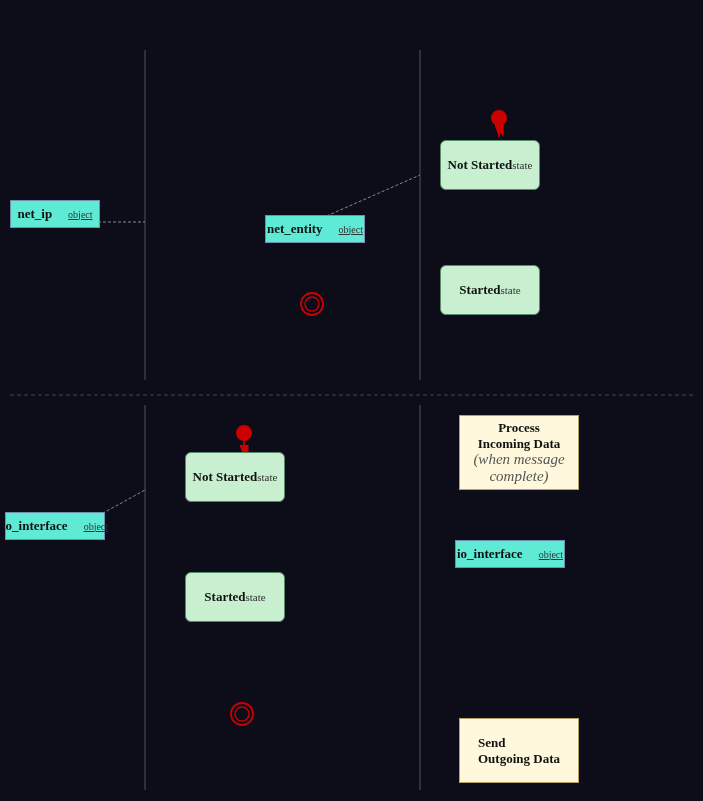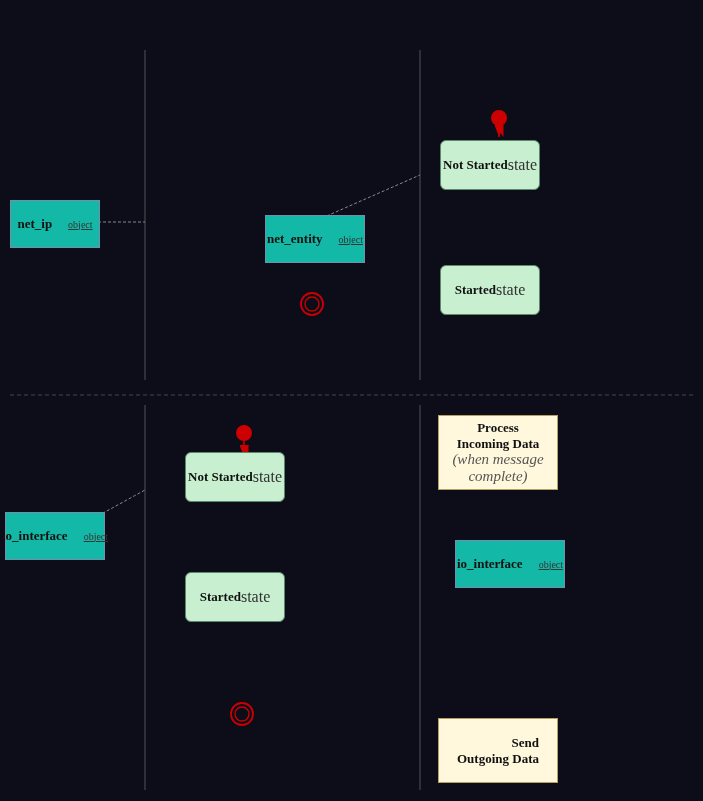--- a/index.html
+++ b/index.html
@@ -27,45 +27,46 @@
       border: 1.5px solid #555;
     }
     .node-state {
       background: #c8f0d0;
       border-color: #5a8a6a;
       border-radius: 6px;
       width: 100px;
       height: 50px;
     }
     .node-object {
-      background: #14b8a6;
+      background: #5eead4;
       border-color: #7090b0;
       width: 90px;
-      height: 48px;
+      height: 28px;
     }
     .node-process {
       background: #fff8dc;
       border-color: #b8a060;
       width: 120px;
       height: 75px;
       text-align: center;
+      margin-left: 21px;
     }
     .node-title {
       font-size: 13px;
       font-weight: bold;
       color: #111;
     }
     .node-subtitle {
       font-size: 10px;
       color: #333;
       text-decoration: underline;
       margin-left: 16px;
     }
     .node-label {
-      font-size: 16px;
+      font-size: 11px;
       color: #333;
     }
     .node-process .node-title {
       font-size: 13px;
       line-height: 1.2;
     }
     .node-process .node-label {
       font-size: 15px;
       color: #555;
       font-style: italic;
@@ -176,18 +177,18 @@
   </div>
 
   <div style="position:absolute; left:228px; top:700px; width:28px; height:28px;">
     <svg width="28" height="28" viewBox="0 0 28 28">
       <circle cx="14" cy="14" r="11" fill="none" stroke="#cc0000" stroke-width="1.8"></circle>
       <circle cx="14" cy="14" r="7" fill="none" stroke="#cc0000" stroke-width="1.4"></circle>
     </svg>
   </div>
 
   <div class="node node-process" style="left:438px; top:718px; width:120px; height:65px;">
-    <div style="text-align:right; padding: 2px 4px; font-family: Liberation Serif, serif;">
+    <div style="text-align:left; padding: 2px 4px; font-family: Liberation Serif, serif;">
       <div class="node-title">Send<br>Outgoing Data</div>
     </div>
   </div>
 
 </div>
 
 </body></html>

